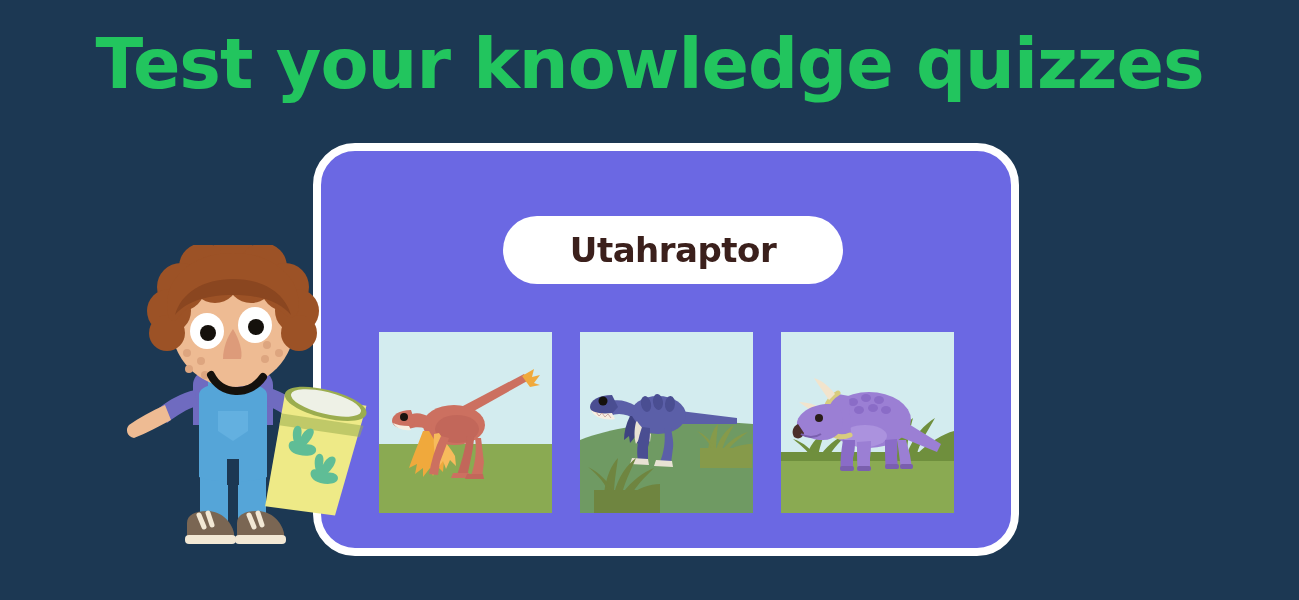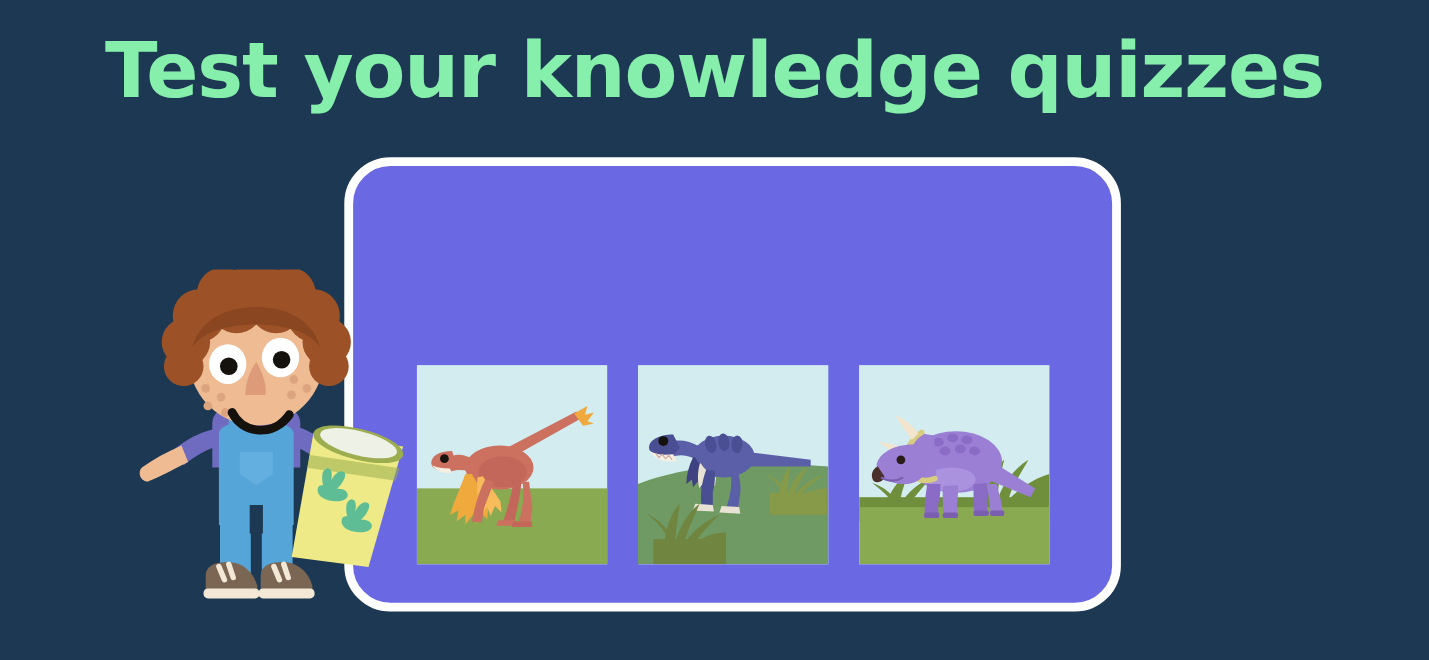--- a/index.html
+++ b/index.html
@@ -8,21 +8,21 @@
     overflow:hidden;
     font-family:"Liberation Sans", sans-serif;
   }
   body { background:#1c3853; position:relative; }
 
   
   .page-title{
     position:absolute;
     top:28px; left:0; right:0;
     text-align:center;
-    color:#86efac;
+    color:#22c55e;
     font-size:70px;
     font-weight:bold;
     letter-spacing:-1px;
     line-height:1.05;
     font-family:"DejaVu Sans", sans-serif;
     white-space:nowrap;
   }
 
   
   .quiz-panel{
@@ -74,20 +74,23 @@
   }
   .character svg{ display:block; width:100%; height:100%; }
 </style>
 </head>
 <body>
 
 <div class="page-title">Test your knowledge quizzes</div>
 
 <div class="quiz-panel">
 
+  <div class="answer-pill">
+    <span>Utahraptor</span>
+  </div>
 
   <div class="card-row">
 
     <div class="quiz-card">
       <svg viewBox="0 0 173 181" xmlns="http://www.w3.org/2000/svg">
         <rect x="0" y="0" width="173" height="181" fill="#d3ecef"></rect>
         <rect x="0" y="112" width="173" height="69" fill="#8aaa52"></rect>
 
         <path d="M63 85 L145 42 L150 48 L70 93 Z" fill="#cc7060"></path>
 

